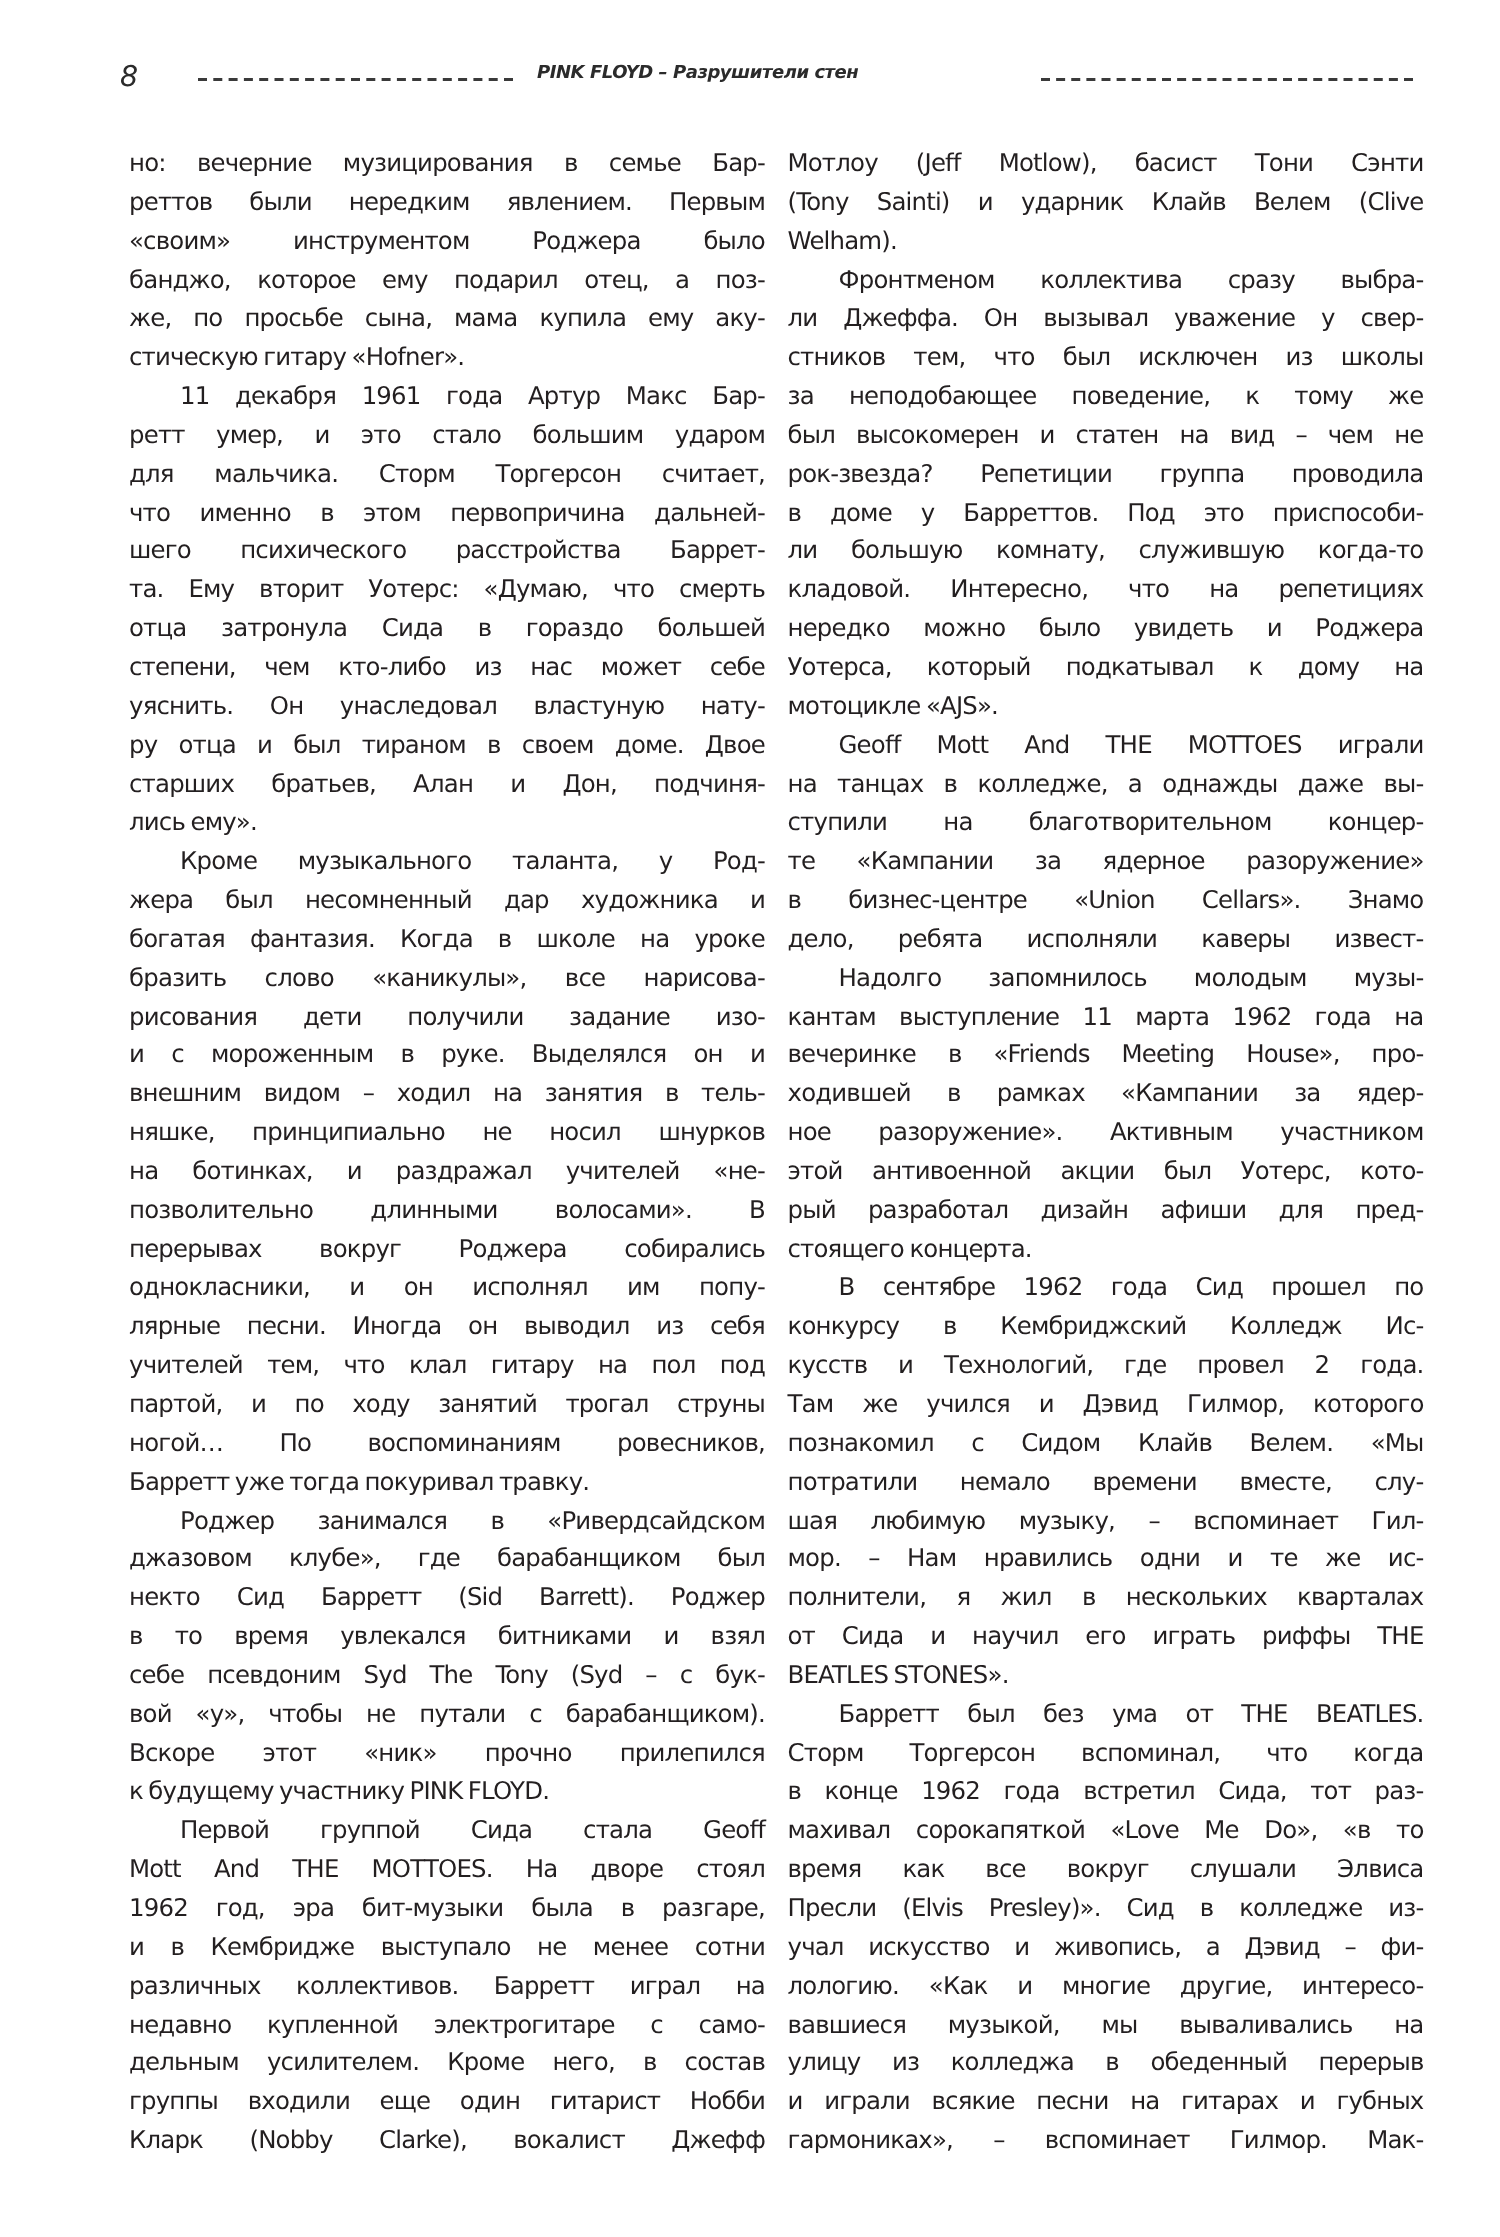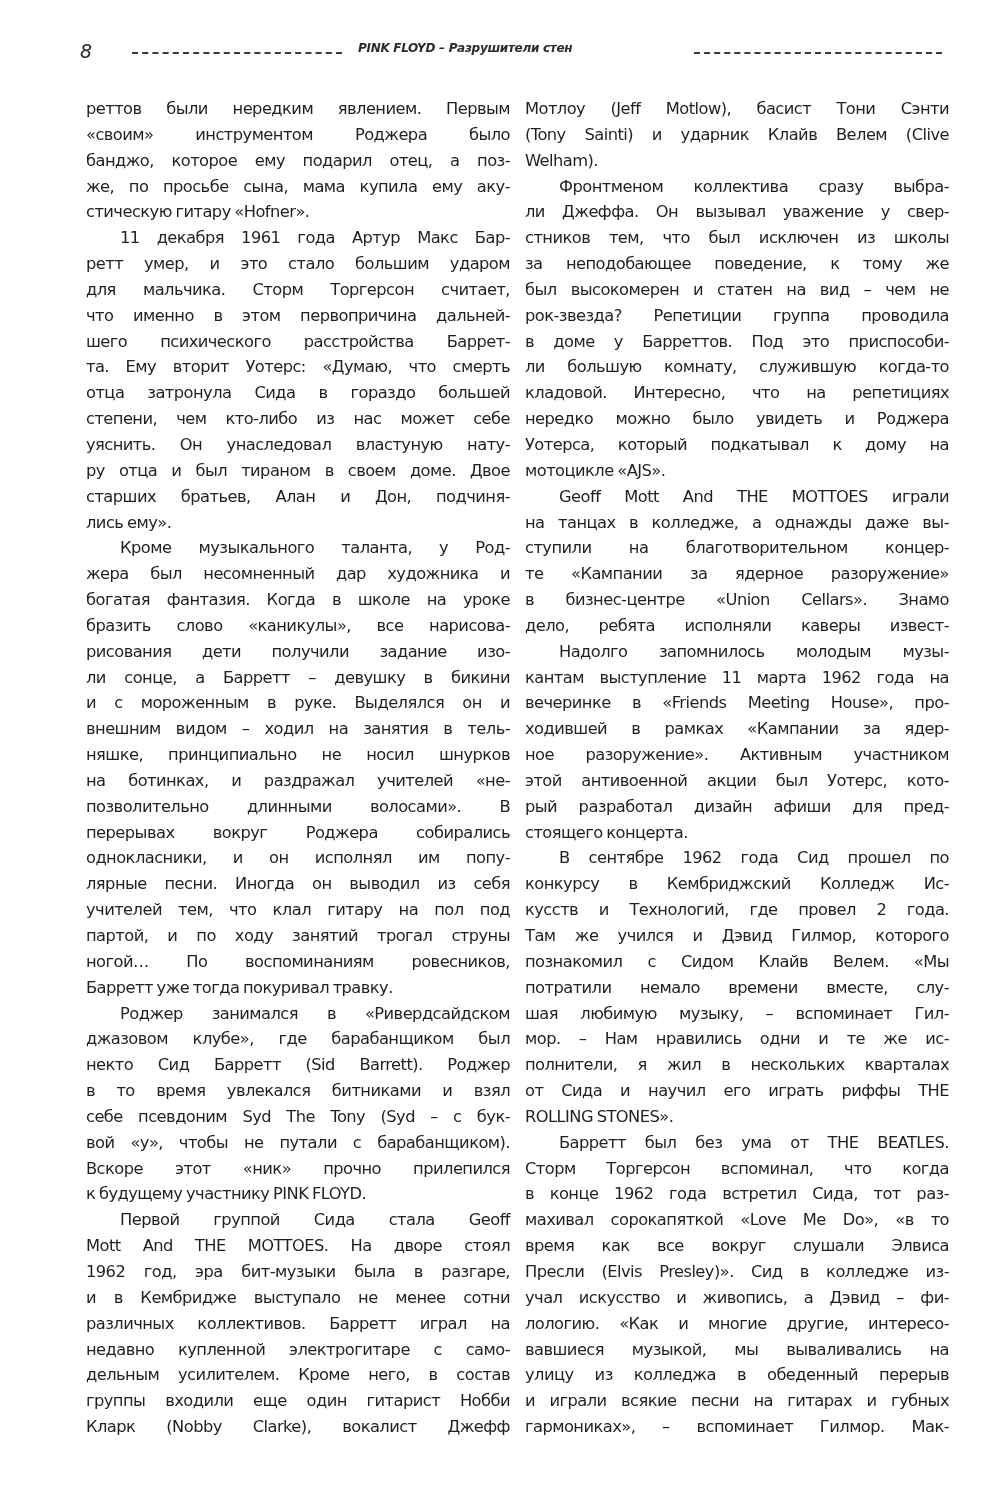--- a/index.html
+++ b/index.html
@@ -24,20 +24,21 @@
 
 <div class="header">
   <span class="pnum">8</span>
   <span class="dash l"></span>
   <span class="htitle">PINK FLOYD – Разрушители стен</span>
   <span class="dash r"></span>
 </div>
 
 <div class="col left" id="col-0">
     <div>
+      <span class="ln">но: вечерние музицирования в семье Бар-</span>
       <span class="ln">реттов были нередким явлением. Первым</span>
       <span class="ln">«своим» инструментом Роджера было</span>
       <span class="ln">банджо, которое ему подарил отец, а поз-</span>
       <span class="ln">же, по просьбе сына, мама купила ему аку-</span>
       <span class="ln last">стическую гитару «Hofner».</span>
     </div>
     <div>
       <span class="ln ind">11 декабря 1961 года Артур Макс Бар-</span>
       <span class="ln">ретт умер, и это стало большим ударом</span>
       <span class="ln">для мальчика. Сторм Торгерсон считает,</span>
@@ -50,21 +51,20 @@
       <span class="ln">ру отца и был тираном в своем доме. Двое</span>
       <span class="ln">старших братьев, Алан и Дон, подчиня-</span>
       <span class="ln last">лись ему».</span>
     </div>
     <div>
       <span class="ln ind">Кроме музыкального таланта, у Род-</span>
       <span class="ln">жера был несомненный дар художника и</span>
       <span class="ln">богатая фантазия. Когда в школе на уроке</span>
       <span class="ln">бразить слово «каникулы», все нарисова-</span>
       <span class="ln">рисования дети получили задание изо-</span>
-      <span class="ln">ли сонце, а Барретт – девушку в бикини</span>
       <span class="ln">и с мороженным в руке. Выделялся он и</span>
       <span class="ln">внешним видом – ходил на занятия в тель-</span>
       <span class="ln">няшке, принципиально не носил шнурков</span>
       <span class="ln">на ботинках, и раздражал учителей «не-</span>
       <span class="ln">позволительно длинными волосами». В</span>
       <span class="ln">перерывах вокруг Роджера собирались</span>
       <span class="ln">однокласники, и он исполнял им попу-</span>
       <span class="ln">лярные песни. Иногда он выводил из себя</span>
       <span class="ln">учителей тем, что клал гитару на пол под</span>
       <span class="ln">партой, и по ходу занятий трогал струны</span>
@@ -135,21 +135,21 @@
       <span class="ln ind">В сентябре 1962 года Сид прошел по</span>
       <span class="ln">конкурсу в Кембриджский Колледж Ис-</span>
       <span class="ln">кусств и Технологий, где провел 2 года.</span>
       <span class="ln">Там же учился и Дэвид Гилмор, которого</span>
       <span class="ln">познакомил с Сидом Клайв Велем. «Мы</span>
       <span class="ln">потратили немало времени вместе, слу-</span>
       <span class="ln">шая любимую музыку, – вспоминает Гил-</span>
       <span class="ln">мор. – Нам нравились одни и те же ис-</span>
       <span class="ln">полнители, я жил в нескольких кварталах</span>
       <span class="ln">от Сида и научил его играть риффы THE</span>
-      <span class="ln last">ROLLING STONES».</span>
+      <span class="ln last">BEATLES STONES».</span>
     </div>
     <div>
       <span class="ln ind">Барретт был без ума от THE BEATLES.</span>
       <span class="ln">Сторм Торгерсон вспоминал, что когда</span>
       <span class="ln">в конце 1962 года встретил Сида, тот раз-</span>
       <span class="ln">махивал сорокапяткой «Love Me Do», «в то</span>
       <span class="ln">время как все вокруг слушали Элвиса</span>
       <span class="ln">Пресли (Elvis Presley)». Сид в колледже из-</span>
       <span class="ln">учал искусство и живопись, а Дэвид – фи-</span>
       <span class="ln">лологию. «Как и многие другие, интересо-</span>

